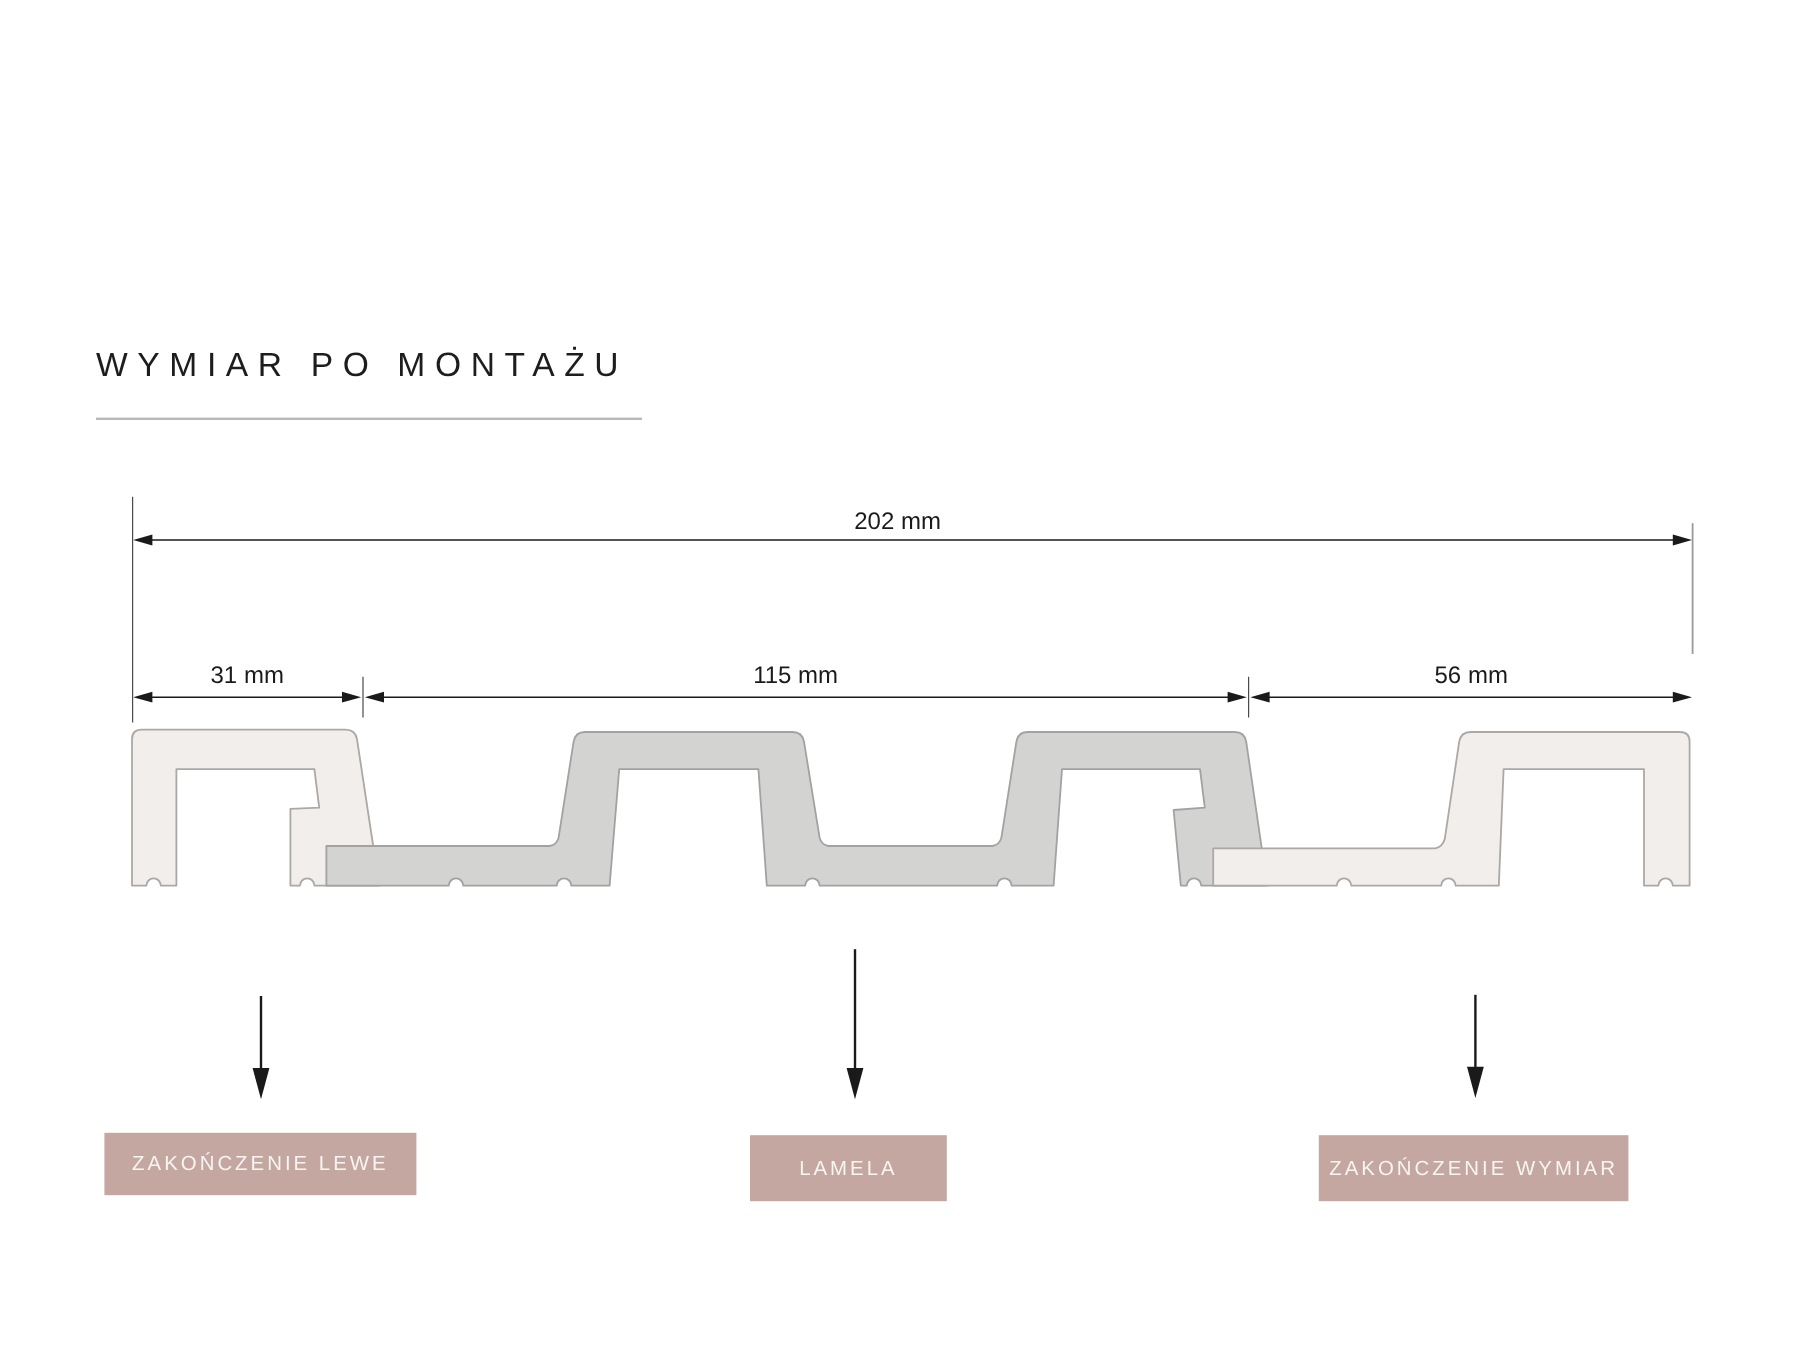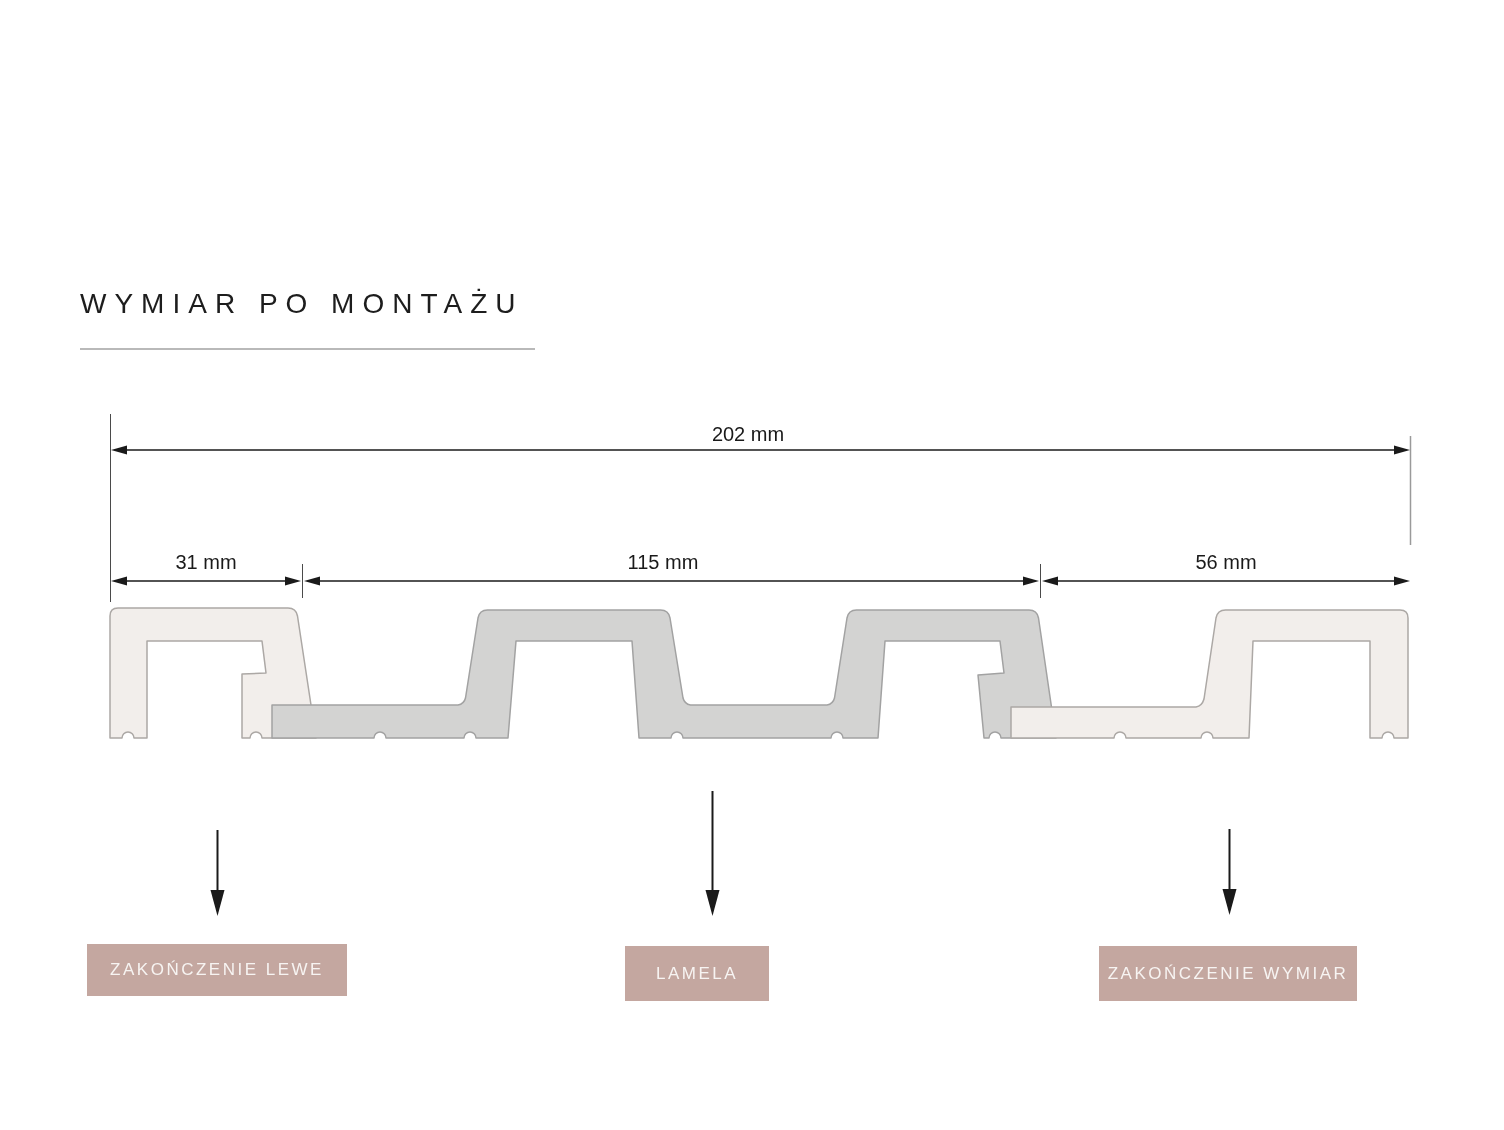--- a/index.html
+++ b/index.html
@@ -65,21 +65,21 @@
     background: var(--rose, #c4a7a0);
     color: var(--label-text, #f7f4f2);
     display: flex;
     align-items: center;
     justify-content: center;
     font-size: 17px;
     letter-spacing: 2.5px;
     white-space: nowrap;
   }
   .label-box.left  { left: 87px;  top: 906px; width: 260px; height: 52px; }
-  .label-box.mid   { left: 625px; top: 908px; width: 144px; height: 55px; }
+  .label-box.mid   { left: 625px; top: 908px; width: 164px; height: 55px; }
   .label-box.right { left: 1099px; top: 908px; width: 258px; height: 55px; }
 </style>
 </head>
 <body>
 
 <div class="page">
 
   <div class="page-title">WYMIAR PO MONTAŻU</div>
   <div class="title-underline"></div>
 

